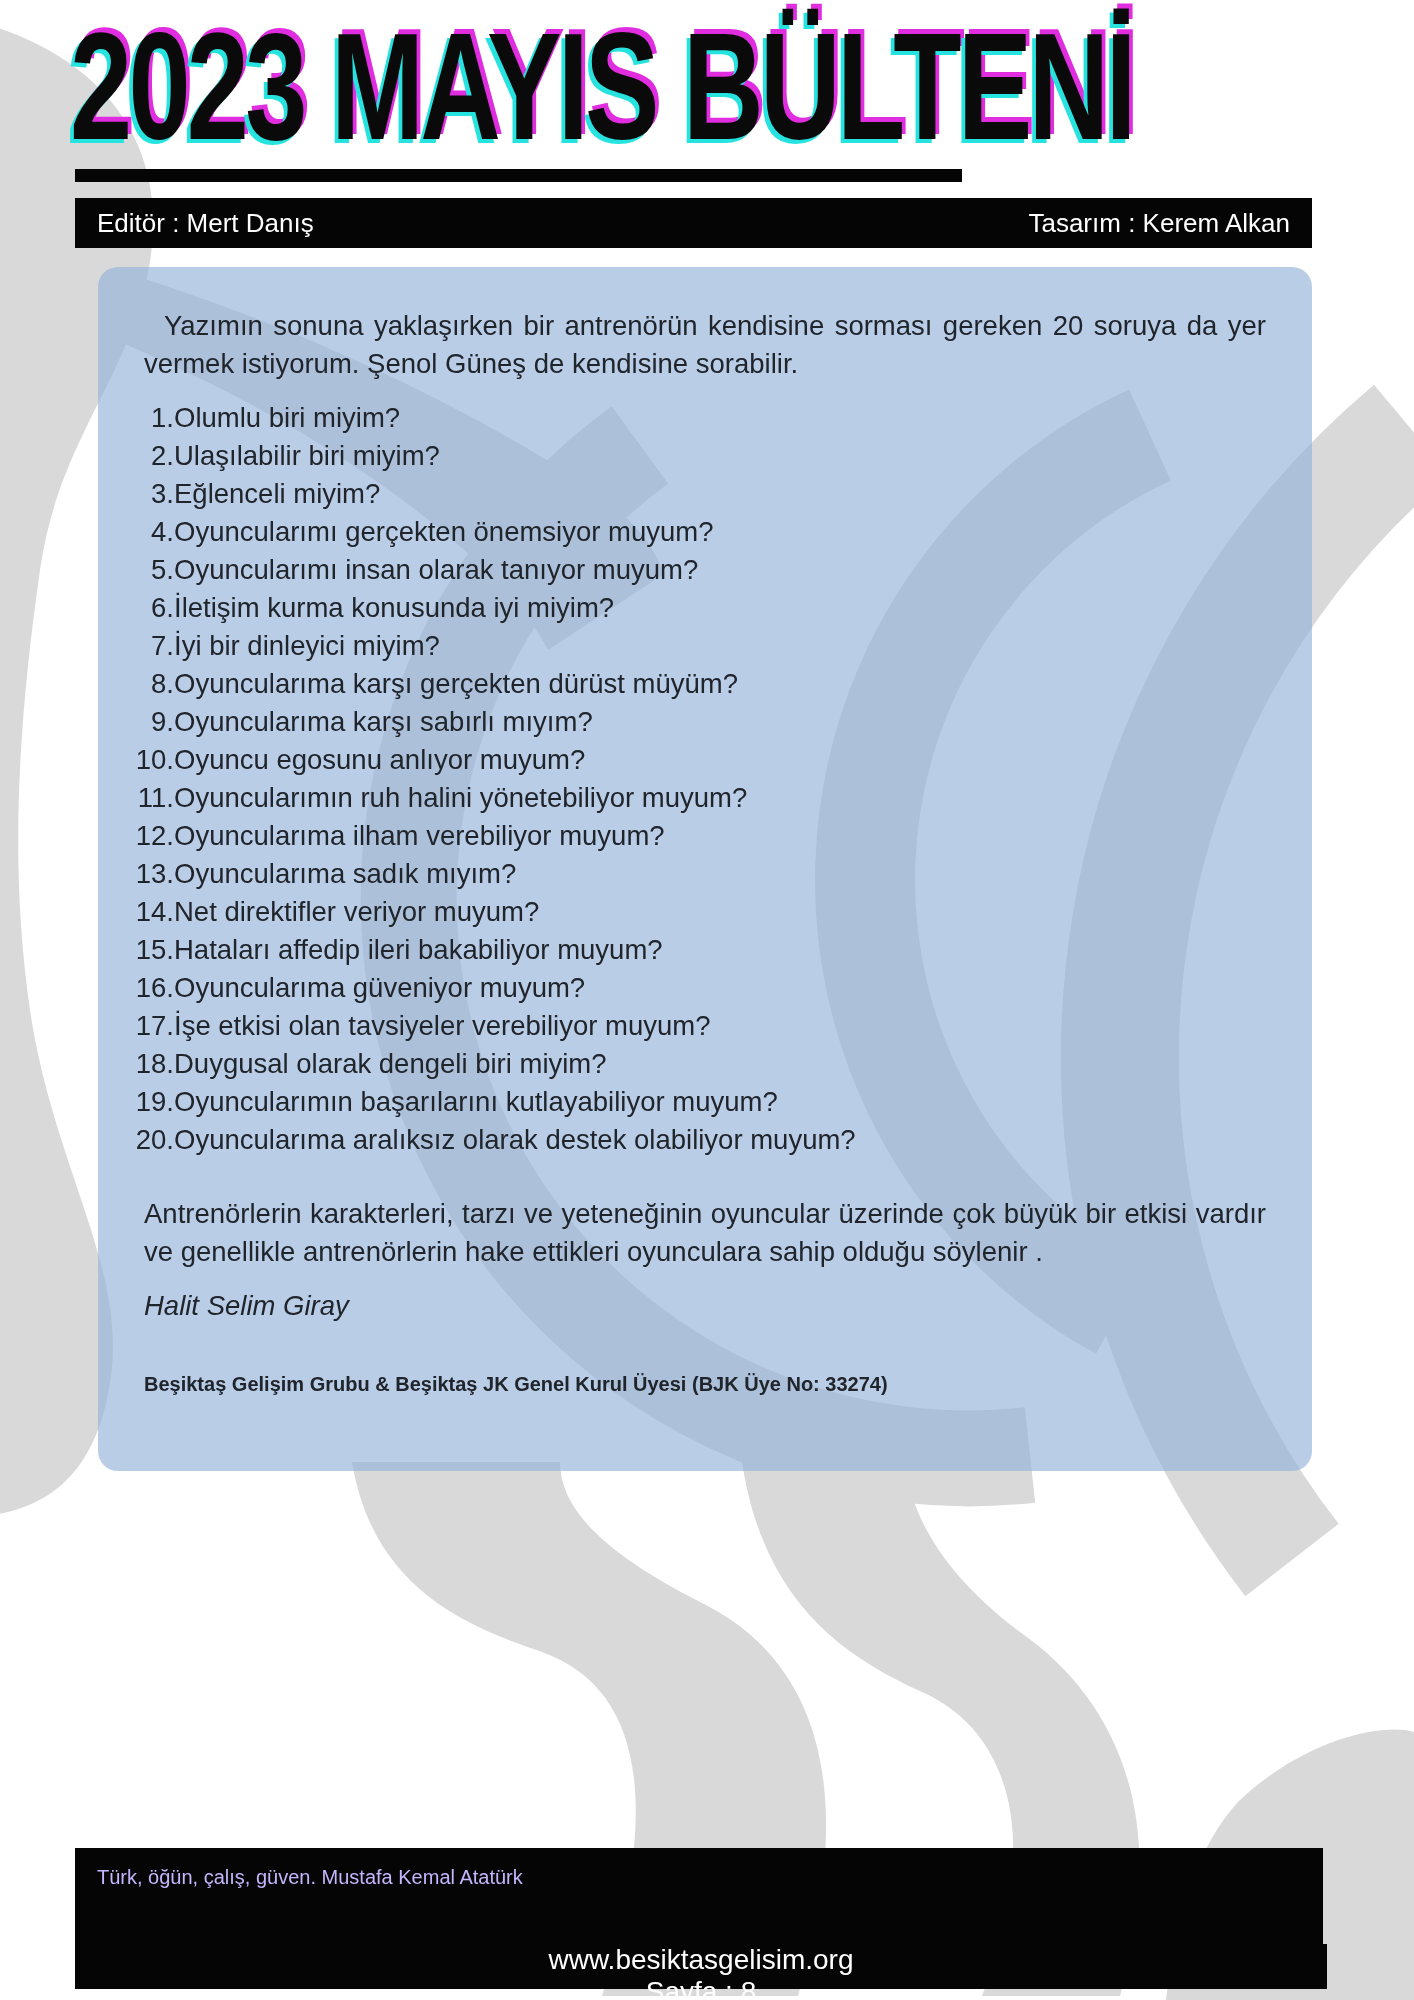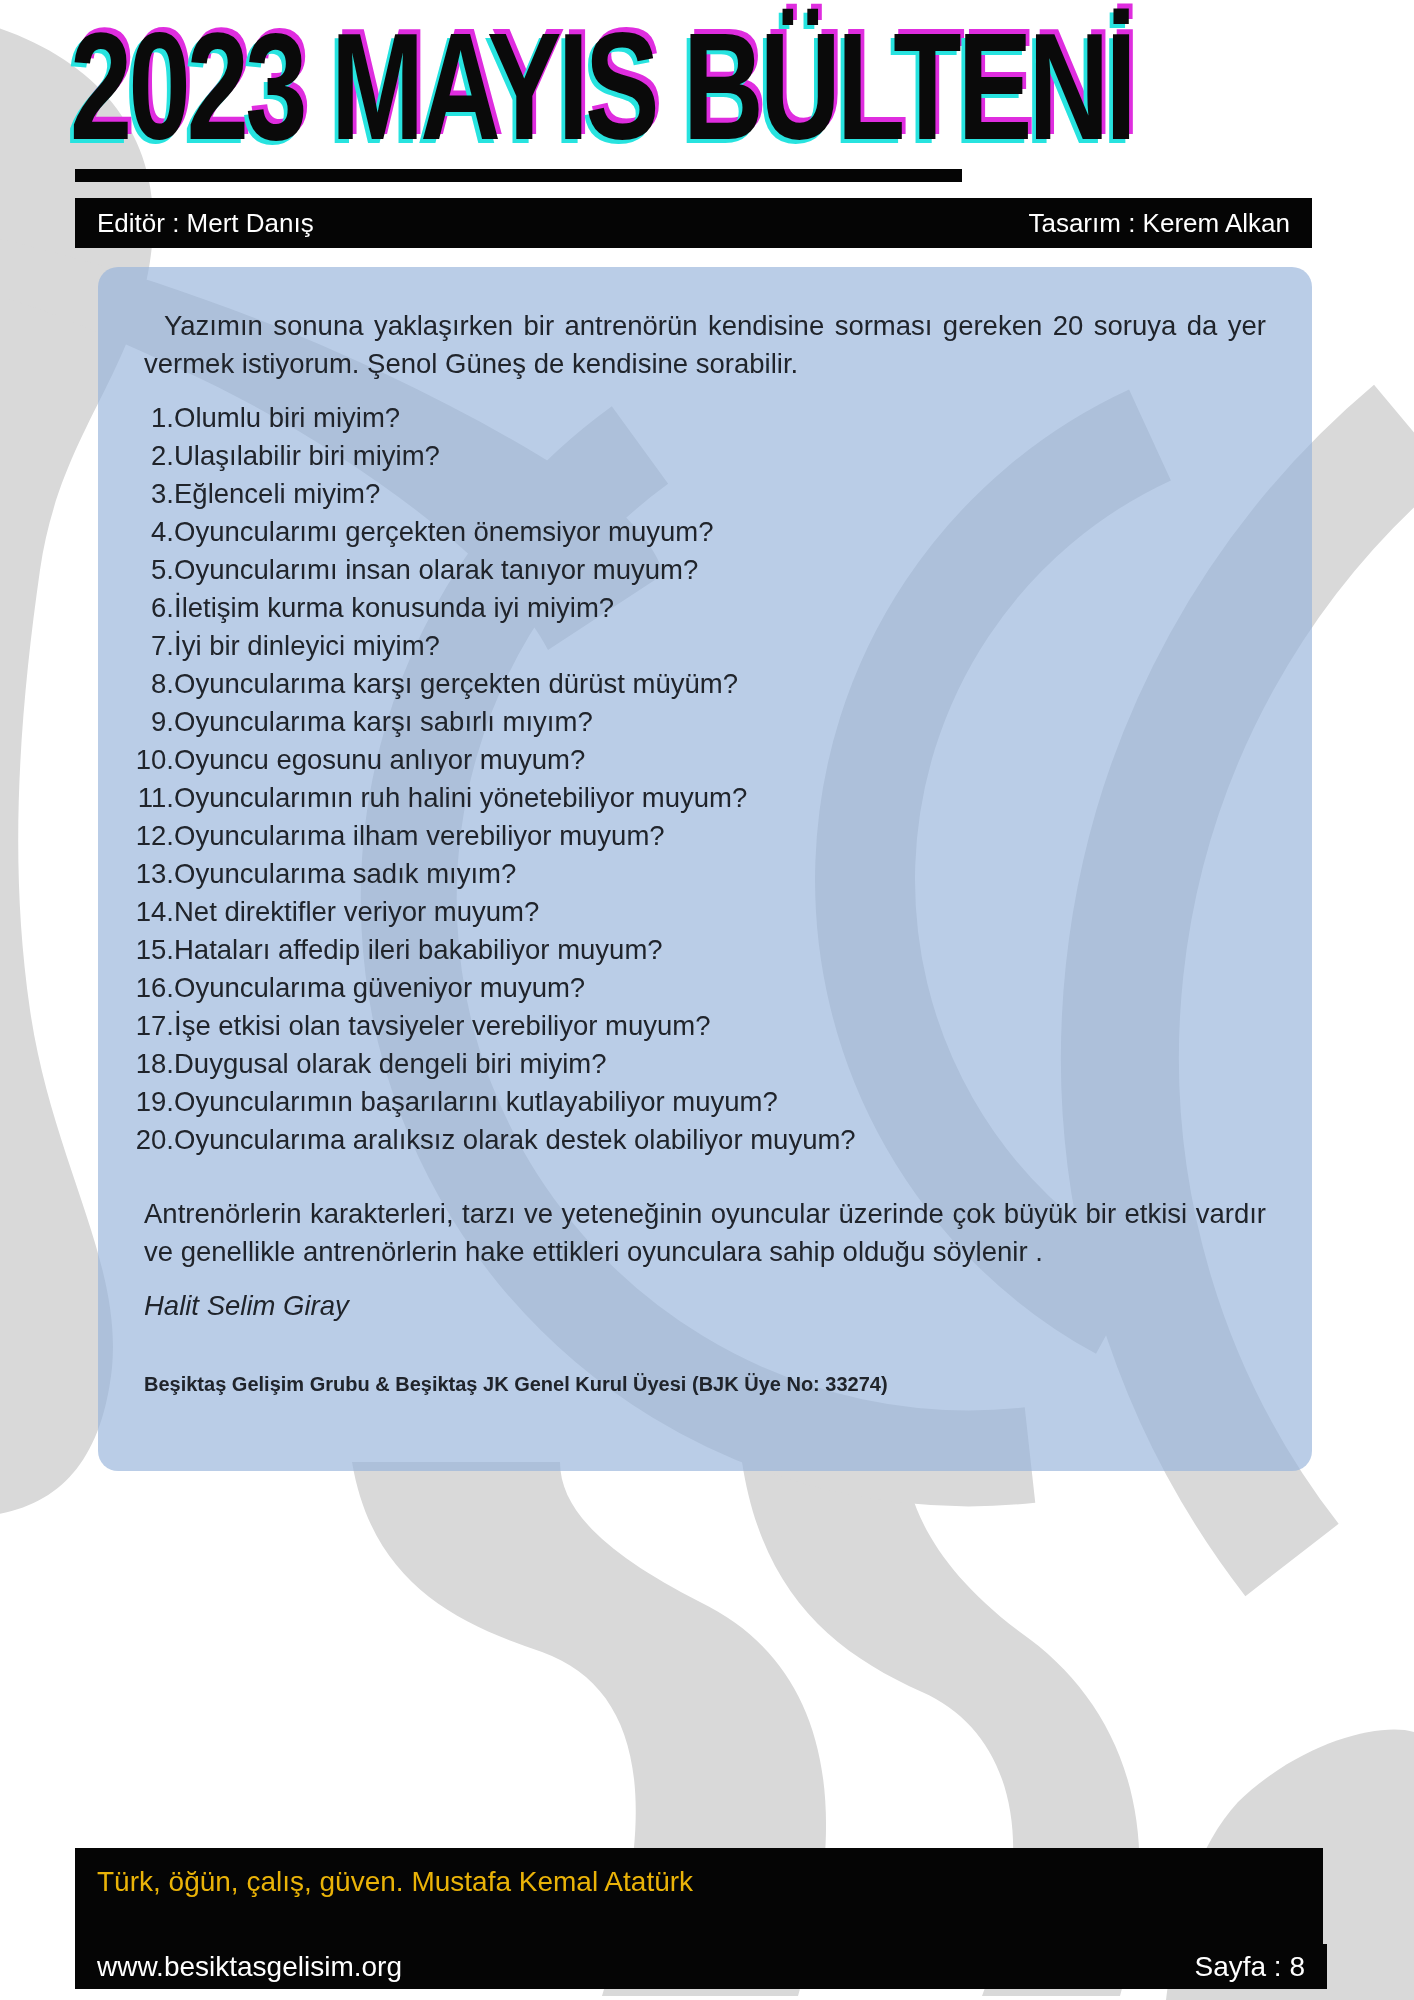--- a/index.html
+++ b/index.html
@@ -72,32 +72,33 @@
   }
   .closing{margin-top:36px !important;text-align:justify;}
   .signoff{margin-top:38px !important;}
   .signature{font-style:italic;}
   .membership{margin-top:40px !important;font-weight:bold;font-size:20px;}
 
   
   .quote-bar{
     position:absolute;left:75px;top:1848px;z-index:2;
     width:1248px;height:104px;
-    background:#050505;color:#eab308;
+    background:#050505;color:#c4b5fd;
     box-sizing:border-box;
     padding:18px 22px 0 22px;
-    font-size:28px;
+    font-size:20px;
   }
   .site-bar{
     position:absolute;left:75px;top:1944px;z-index:2;
     width:1252px;height:45px;
     background:#050505;color:#ffffff;
     display:flex;justify-content:space-between;align-items:center;
     padding:0 22px;box-sizing:border-box;
     font-size:28px;
+    flex-direction:column;
   }
 </style>
 </head>
 <body>
 
 <div class="page">
 
   <svg class="watermark" width="1414" height="2000" viewBox="0 0 1414 2000" aria-hidden="true">
     <g fill="#d9d9d9" stroke="none">
 

